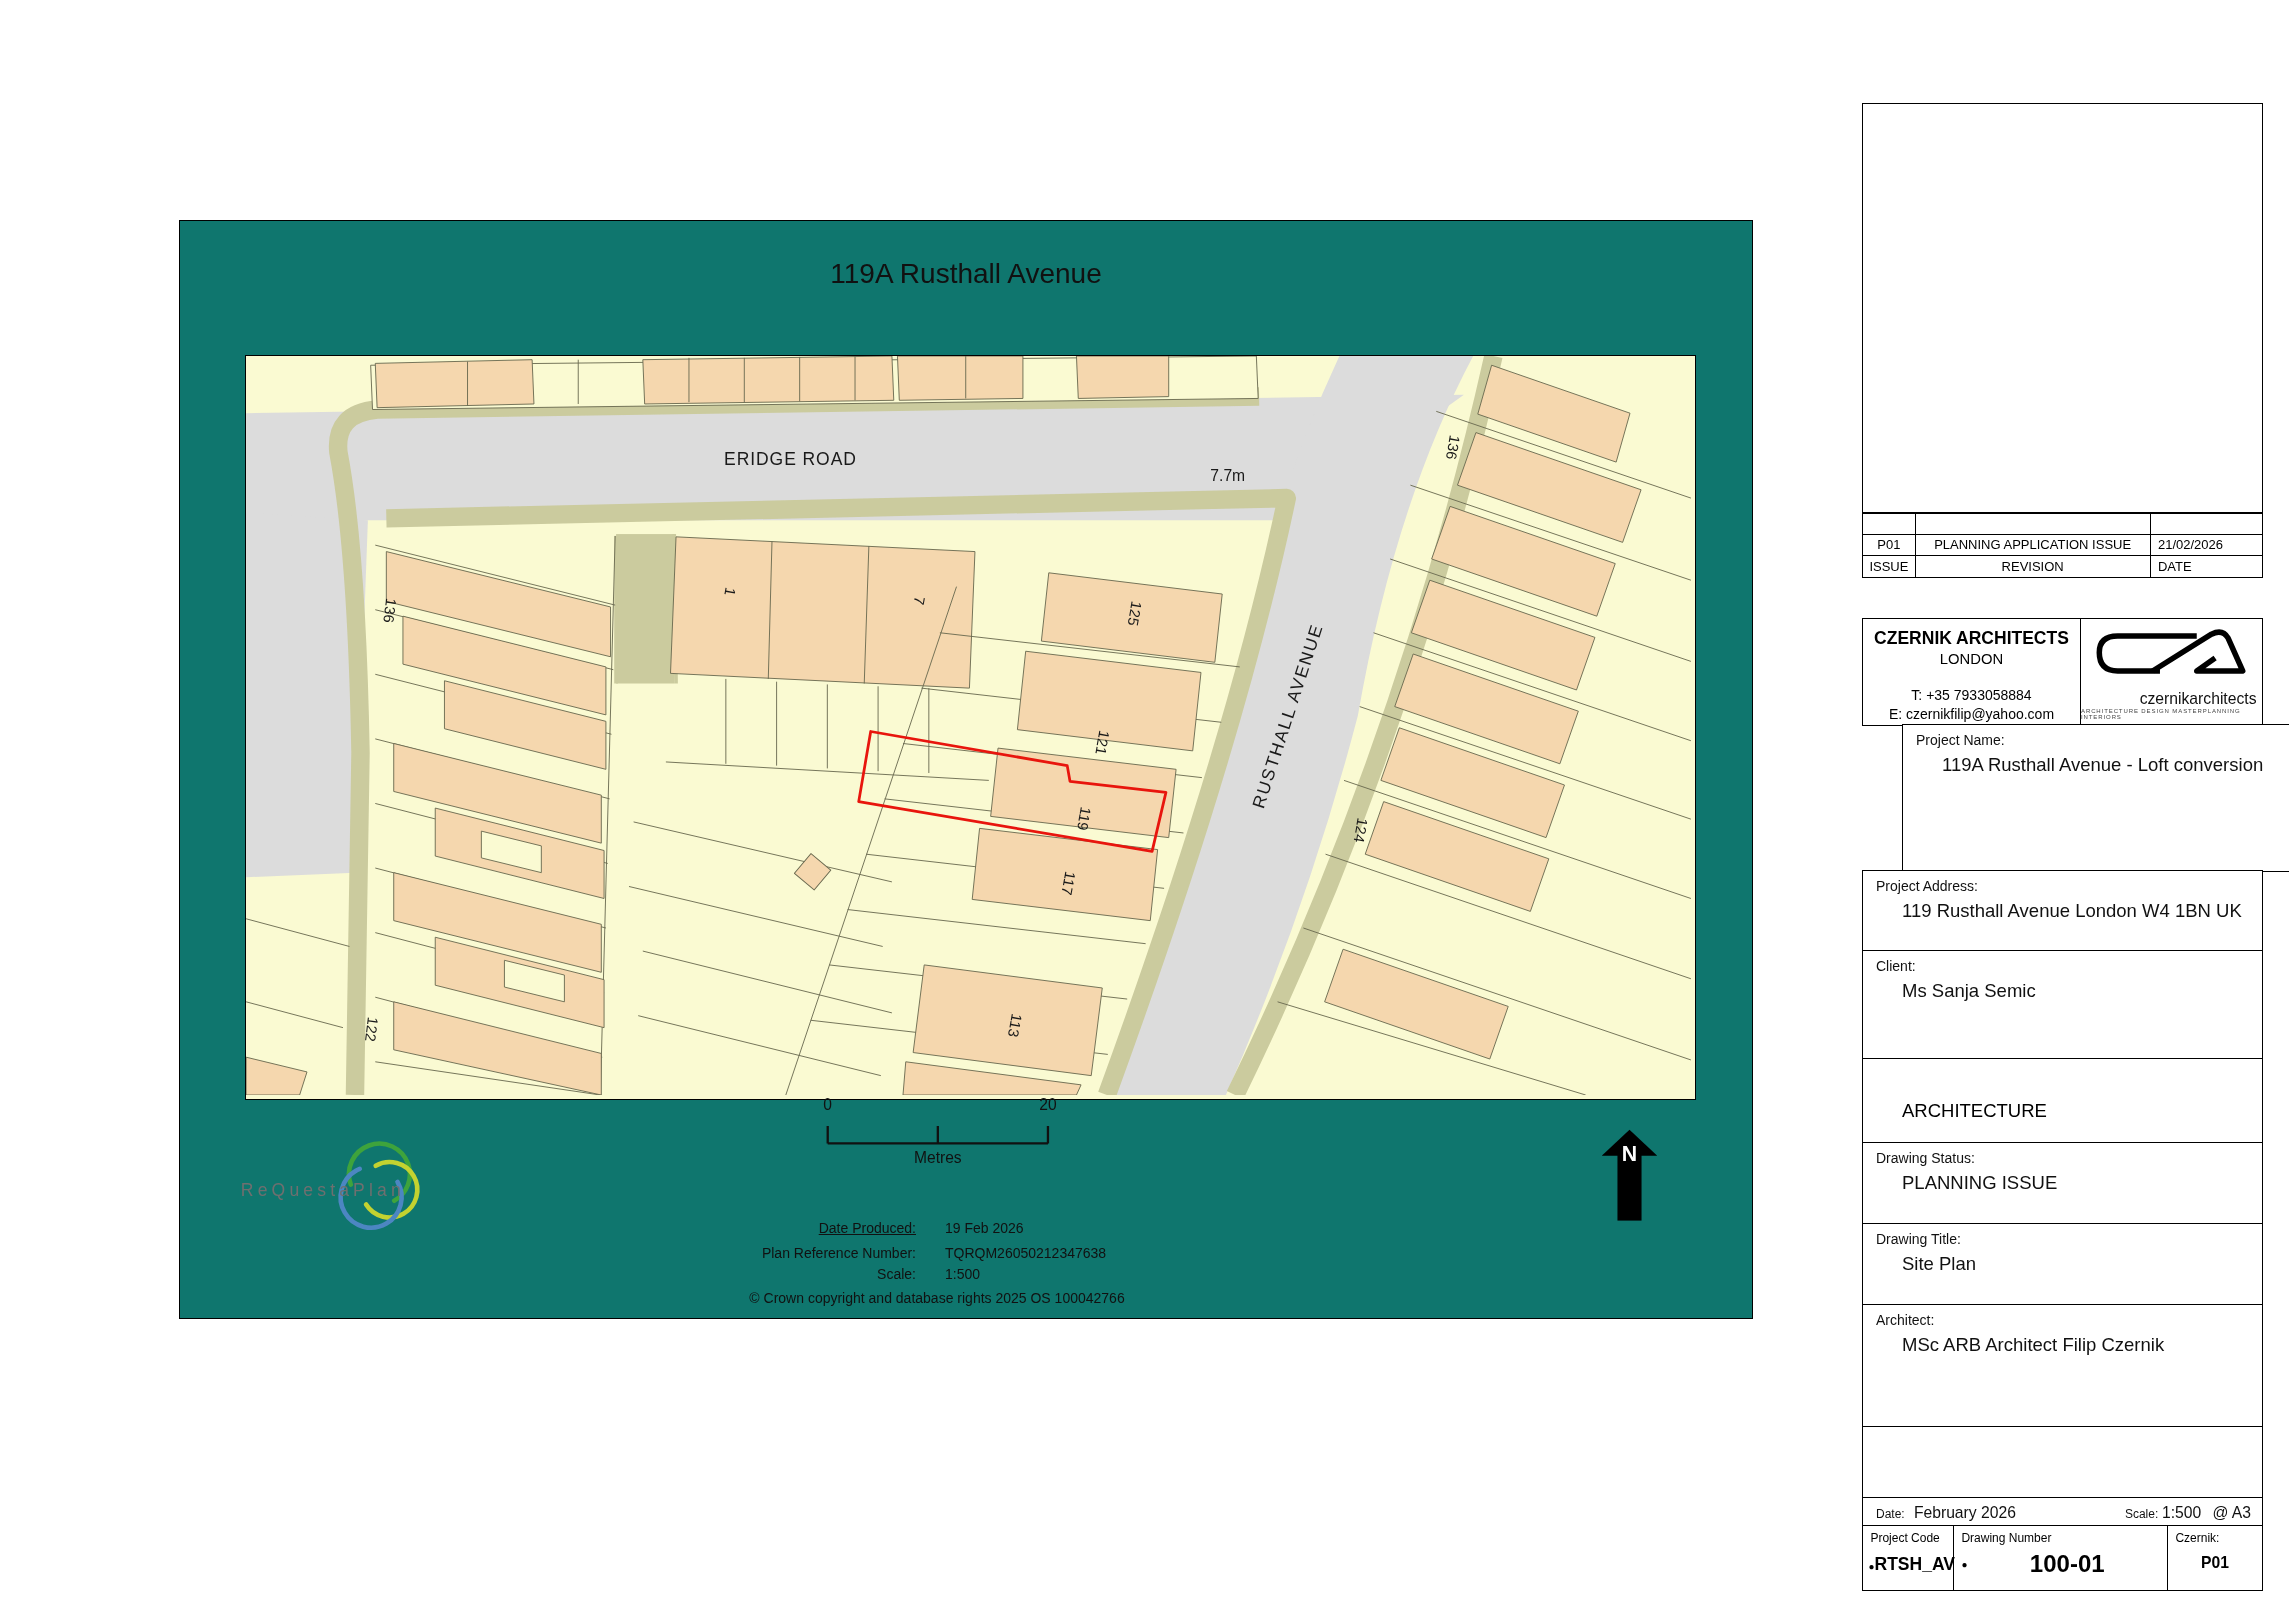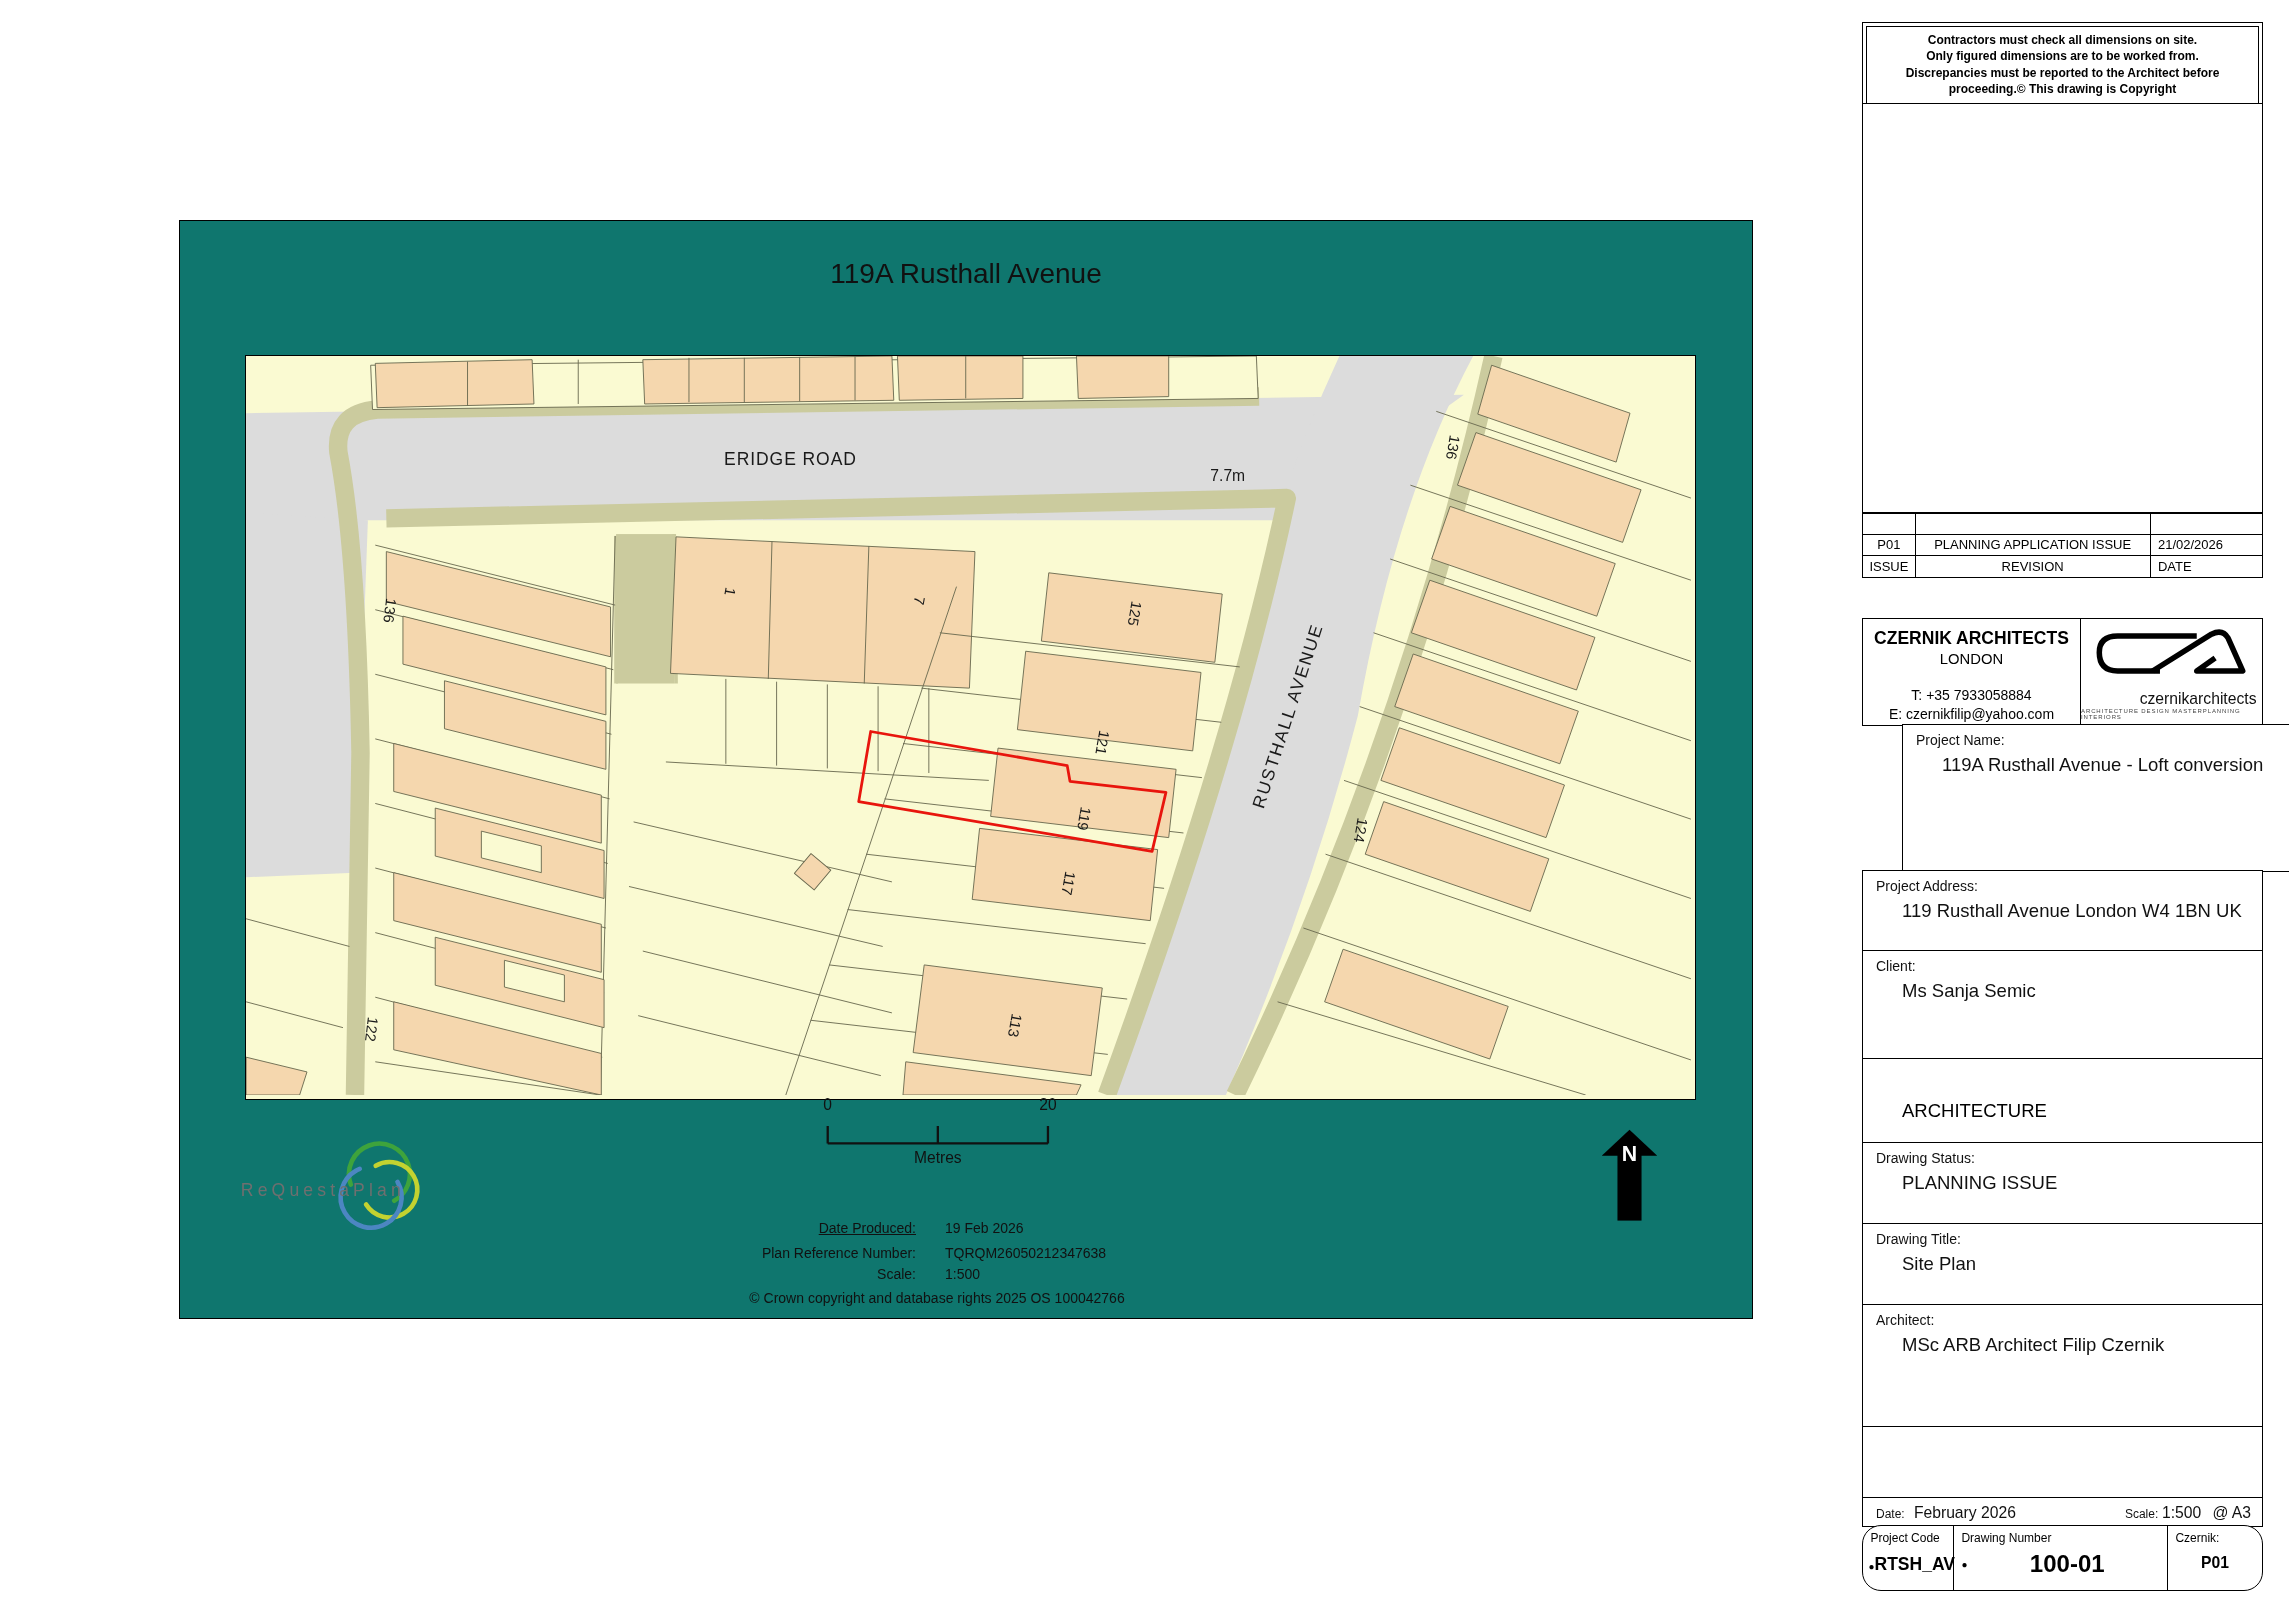--- a/index.html
+++ b/index.html
@@ -206,28 +206,20 @@
 
     <svg id="northarrow" viewBox="0 0 70 108">
       <polygon points="5,30 35,2 65,30" fill="#000"></polygon>
       <rect x="22" y="28" width="26" height="72" fill="#000"></rect>
       <text x="35" y="36" font-size="23" font-weight="bold" text-anchor="middle" fill="#fff">N</text>
     </svg>
   </div>
 
   <div id="panel">
 
-    <div class="tb" style="top:0;height:83px;">
-      <div class="disc-inner">
-        <div>Contractors must check all dimensions on site.</div>
-        <div>Only figured dimensions are to be worked from.</div>
-        <div>Discrepancies must be reported to the Architect before</div>
-        <div>proceeding.© This drawing is Copyright</div>
-      </div>
-    </div>
 
     <div class="tb" style="top:81px;height:411px;"></div>
 
     <div class="revtable" style="top:490px;">
       <div class="revrow">
         <div class="revcell c1">&nbsp;</div>
         <div class="revcell c2">&nbsp;</div>
         <div class="revcell c3">&nbsp;</div>
       </div>
       <div class="revrow">
@@ -302,21 +294,21 @@
     <div class="tb" style="top:1475px;height:29.5px;">
       <div class="footrow">
         <span class="f-lab">Date:</span>
         <span class="f-val">February 2026</span>
         <span class="f-lab" style="margin-left:109px;">Scale:</span>
         <span class="f-val" style="margin-left:3.7px;">1:500</span>
         <span class="f-val" style="margin-left:auto;">@ A3</span>
       </div>
     </div>
 
-    <div class="tb" style="top:1503px;height:66px;border-radius:19px;">
+    <div class="tb" style="top:1503px;height:66px;">
       <div class="bottab">
         <div class="botcell" style="width:90px;">
           <div class="bc-lab">Project Code</div>
           <div class="pcval"><span class="bullet">●</span><span>RTSH_AV</span></div>
         </div>
         <div class="botcell" style="width:214px;">
           <div class="bc-lab">Drawing Number</div>
           <div class="dnval"><span class="bullet" style="float:left;margin-left:7.4px;margin-top:9.2px;">●</span><span>100-01</span></div>
         </div>
         <div class="botcell" style="flex:1;">

